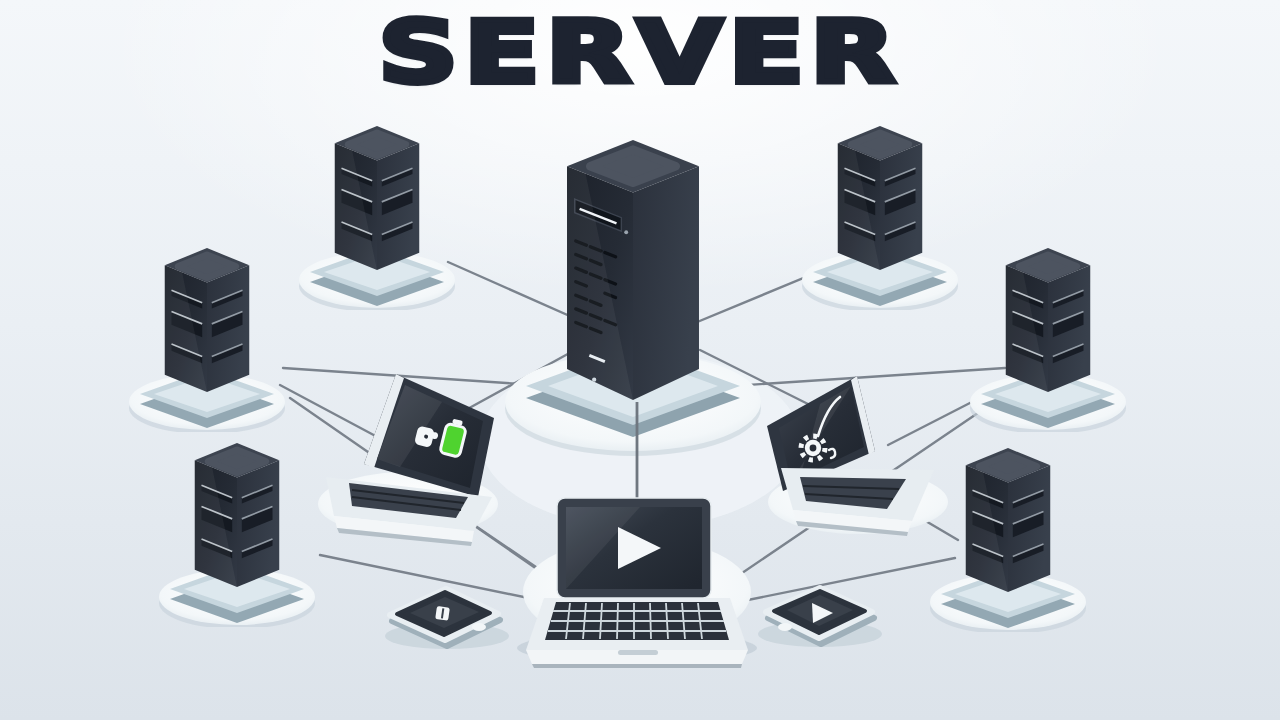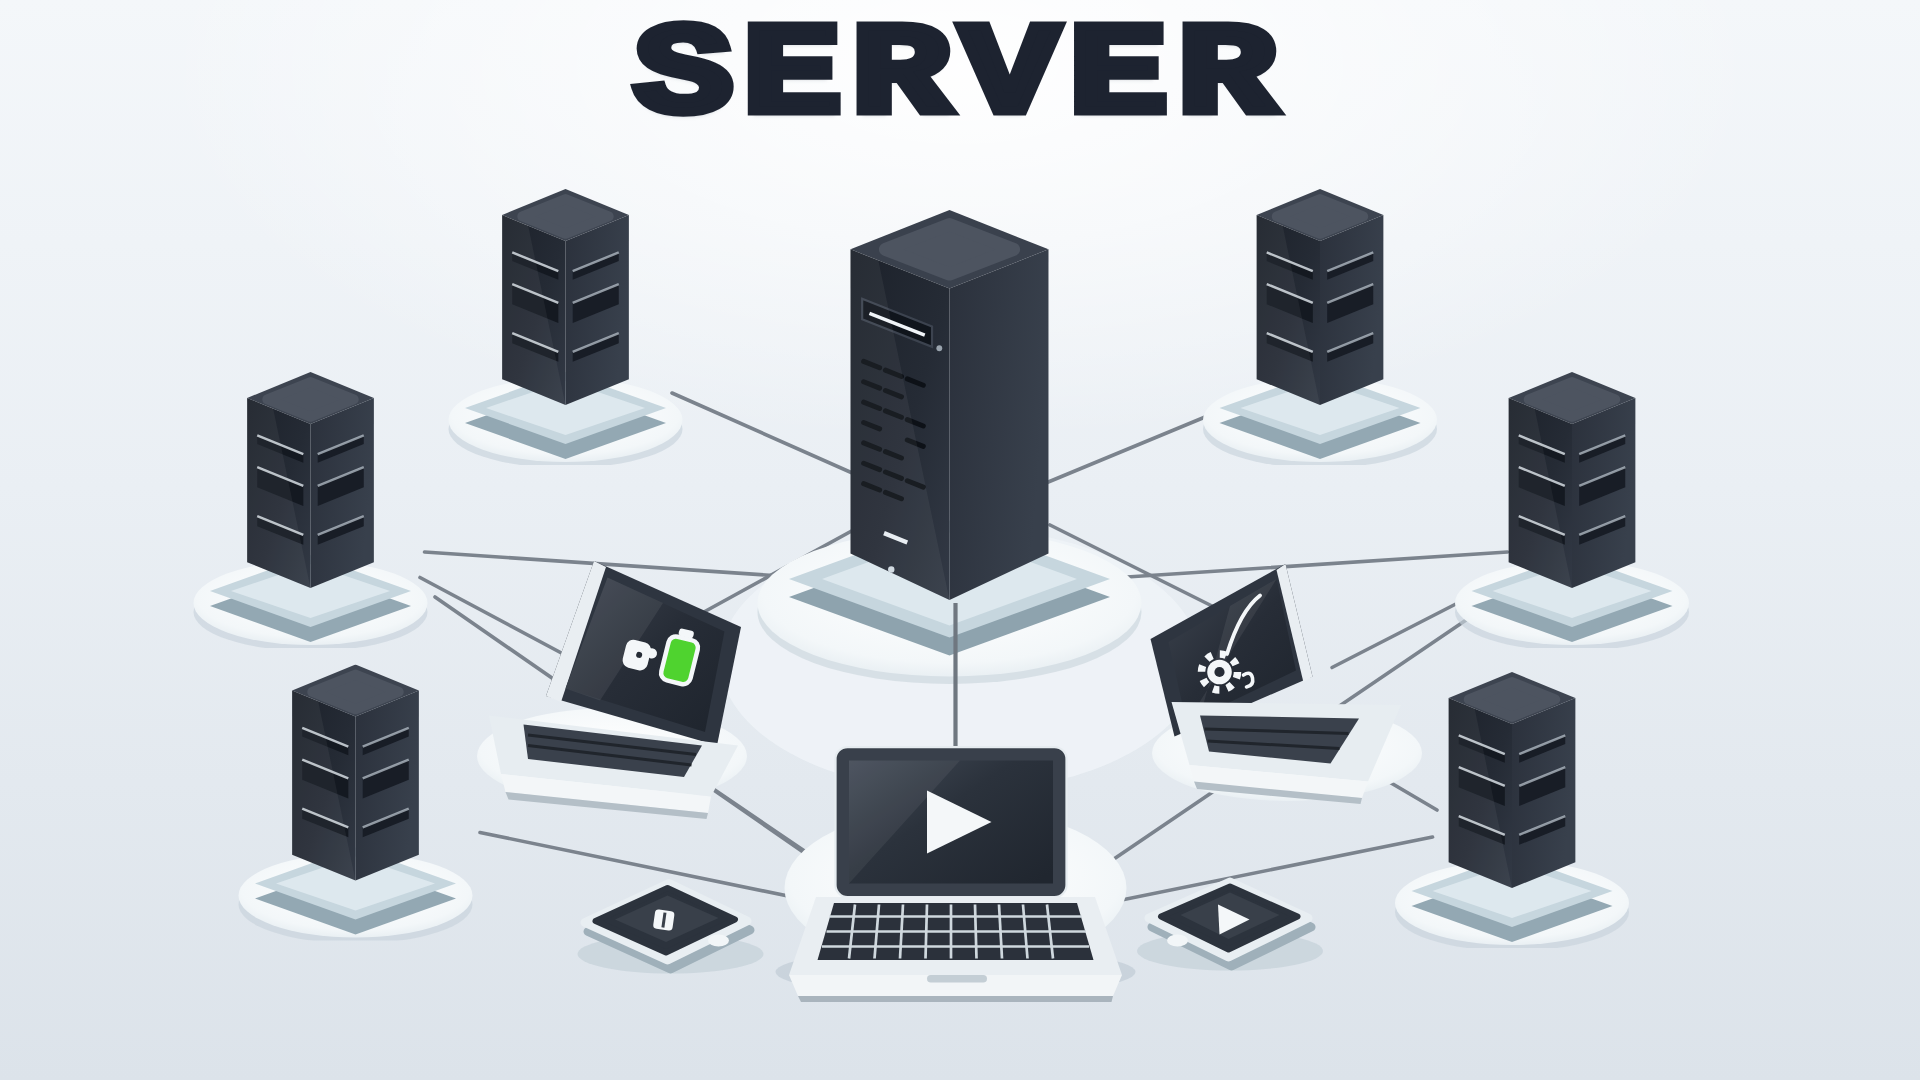--- a/index.html
+++ b/index.html
@@ -4,21 +4,21 @@
 <style>
   html,body{margin:0;padding:0;}
   body{
     width:1280px;height:720px;overflow:hidden;
     font-family:"DejaVu Sans","Liberation Sans",sans-serif;
     background:
       radial-gradient(ellipse 900px 420px at 50% 6%, rgba(255,255,255,.95) 0%, rgba(255,255,255,0) 60%),
       linear-gradient(180deg,#f4f7fa 0%,#eaeff4 45%,#dce3ea 100%);
     position:relative;
   }
-  .stage{position:absolute;inset:0;font-family:Liberation Mono, monospace;}
+  .stage{position:absolute;inset:0;}
   h1.title{
     position:absolute;top:2px;left:50%;width:100%;
     margin:0;text-align:center;
     transform:translateX(-50%) scaleX(1.28);
     transform-origin:50% 0;
     font-size:86px;font-weight:900;letter-spacing:5px;
     color:#1d2330;
     -webkit-text-stroke:6px #1d2330;
     text-shadow:0 3px 2px rgba(120,130,145,.25);
     user-select:none;

